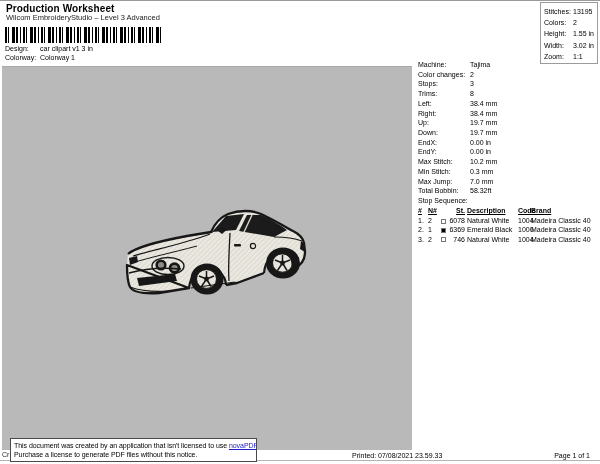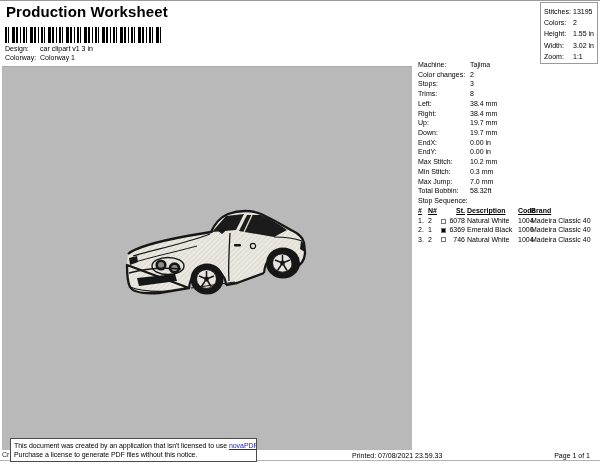--- a/index.html
+++ b/index.html
@@ -5,21 +5,21 @@
   html,body { margin:0; padding:0; background:#ffffff; }
   body {
     width:600px; height:464px; position:relative; overflow:hidden;
     font-family:"Liberation Sans", sans-serif; color:#000;
     -webkit-font-smoothing:antialiased;
   }
   .page { position:absolute; inset:0; }
   .top-edge { position:absolute; top:0; left:0; right:0; height:1px; background:#9a9a9a; }
 
   
-  .title    { position:absolute; left:6px;  top:3px;  font-size:15px; font-weight:bold; letter-spacing:.1px; }
+  .title    { position:absolute; left:6px;  top:3px;  font-size:10px; font-weight:bold; letter-spacing:.1px; }
   .subtitle { position:absolute; left:6px;  top:13px; font-size:7.5px; color:#1c1c1c; }
   .barcode  { position:absolute; left:5px;  top:27px; width:156px; height:16px;
               background:repeating-linear-gradient(90deg,
                 #000 0 2px,#fff 2px 3px,#000 3px 4px,#fff 4px 7px,
                 #000 7px 10px,#fff 10px 11px,#000 11px 13px,#fff 13px 15px,
                 #000 15px 16px,#fff 16px 18px); }
   .meta-row { position:absolute; left:5px; font-size:7px; }
   .design-row   { top:44.5px; }
   .colorway-row { top:54px; }
   .meta-label { display:inline-block; width:35px; }
@@ -69,20 +69,21 @@
   .footer-page    { position:absolute; right:10px; top:452px; font-size:7px; }
   .footer-line    { position:absolute; left:0; right:0; top:460px; height:1px; background:#b3b3b3; }
 </style>
 </head>
 <body>
 
 <div class="page">
   <div class="top-edge"></div>
 
   <div class="title">Production Worksheet</div>
+  <div class="subtitle">Wilcom EmbroideryStudio – Level 3 Advanced</div>
   <div class="barcode"></div>
   <div class="meta-row design-row">
     <span class="meta-label">Design:</span><span>car clipart v1 3 in</span>
   </div>
   <div class="meta-row colorway-row">
     <span class="meta-label">Colorway:</span><span>Colorway 1</span>
   </div>
 
   <div class="stats-box">
 

